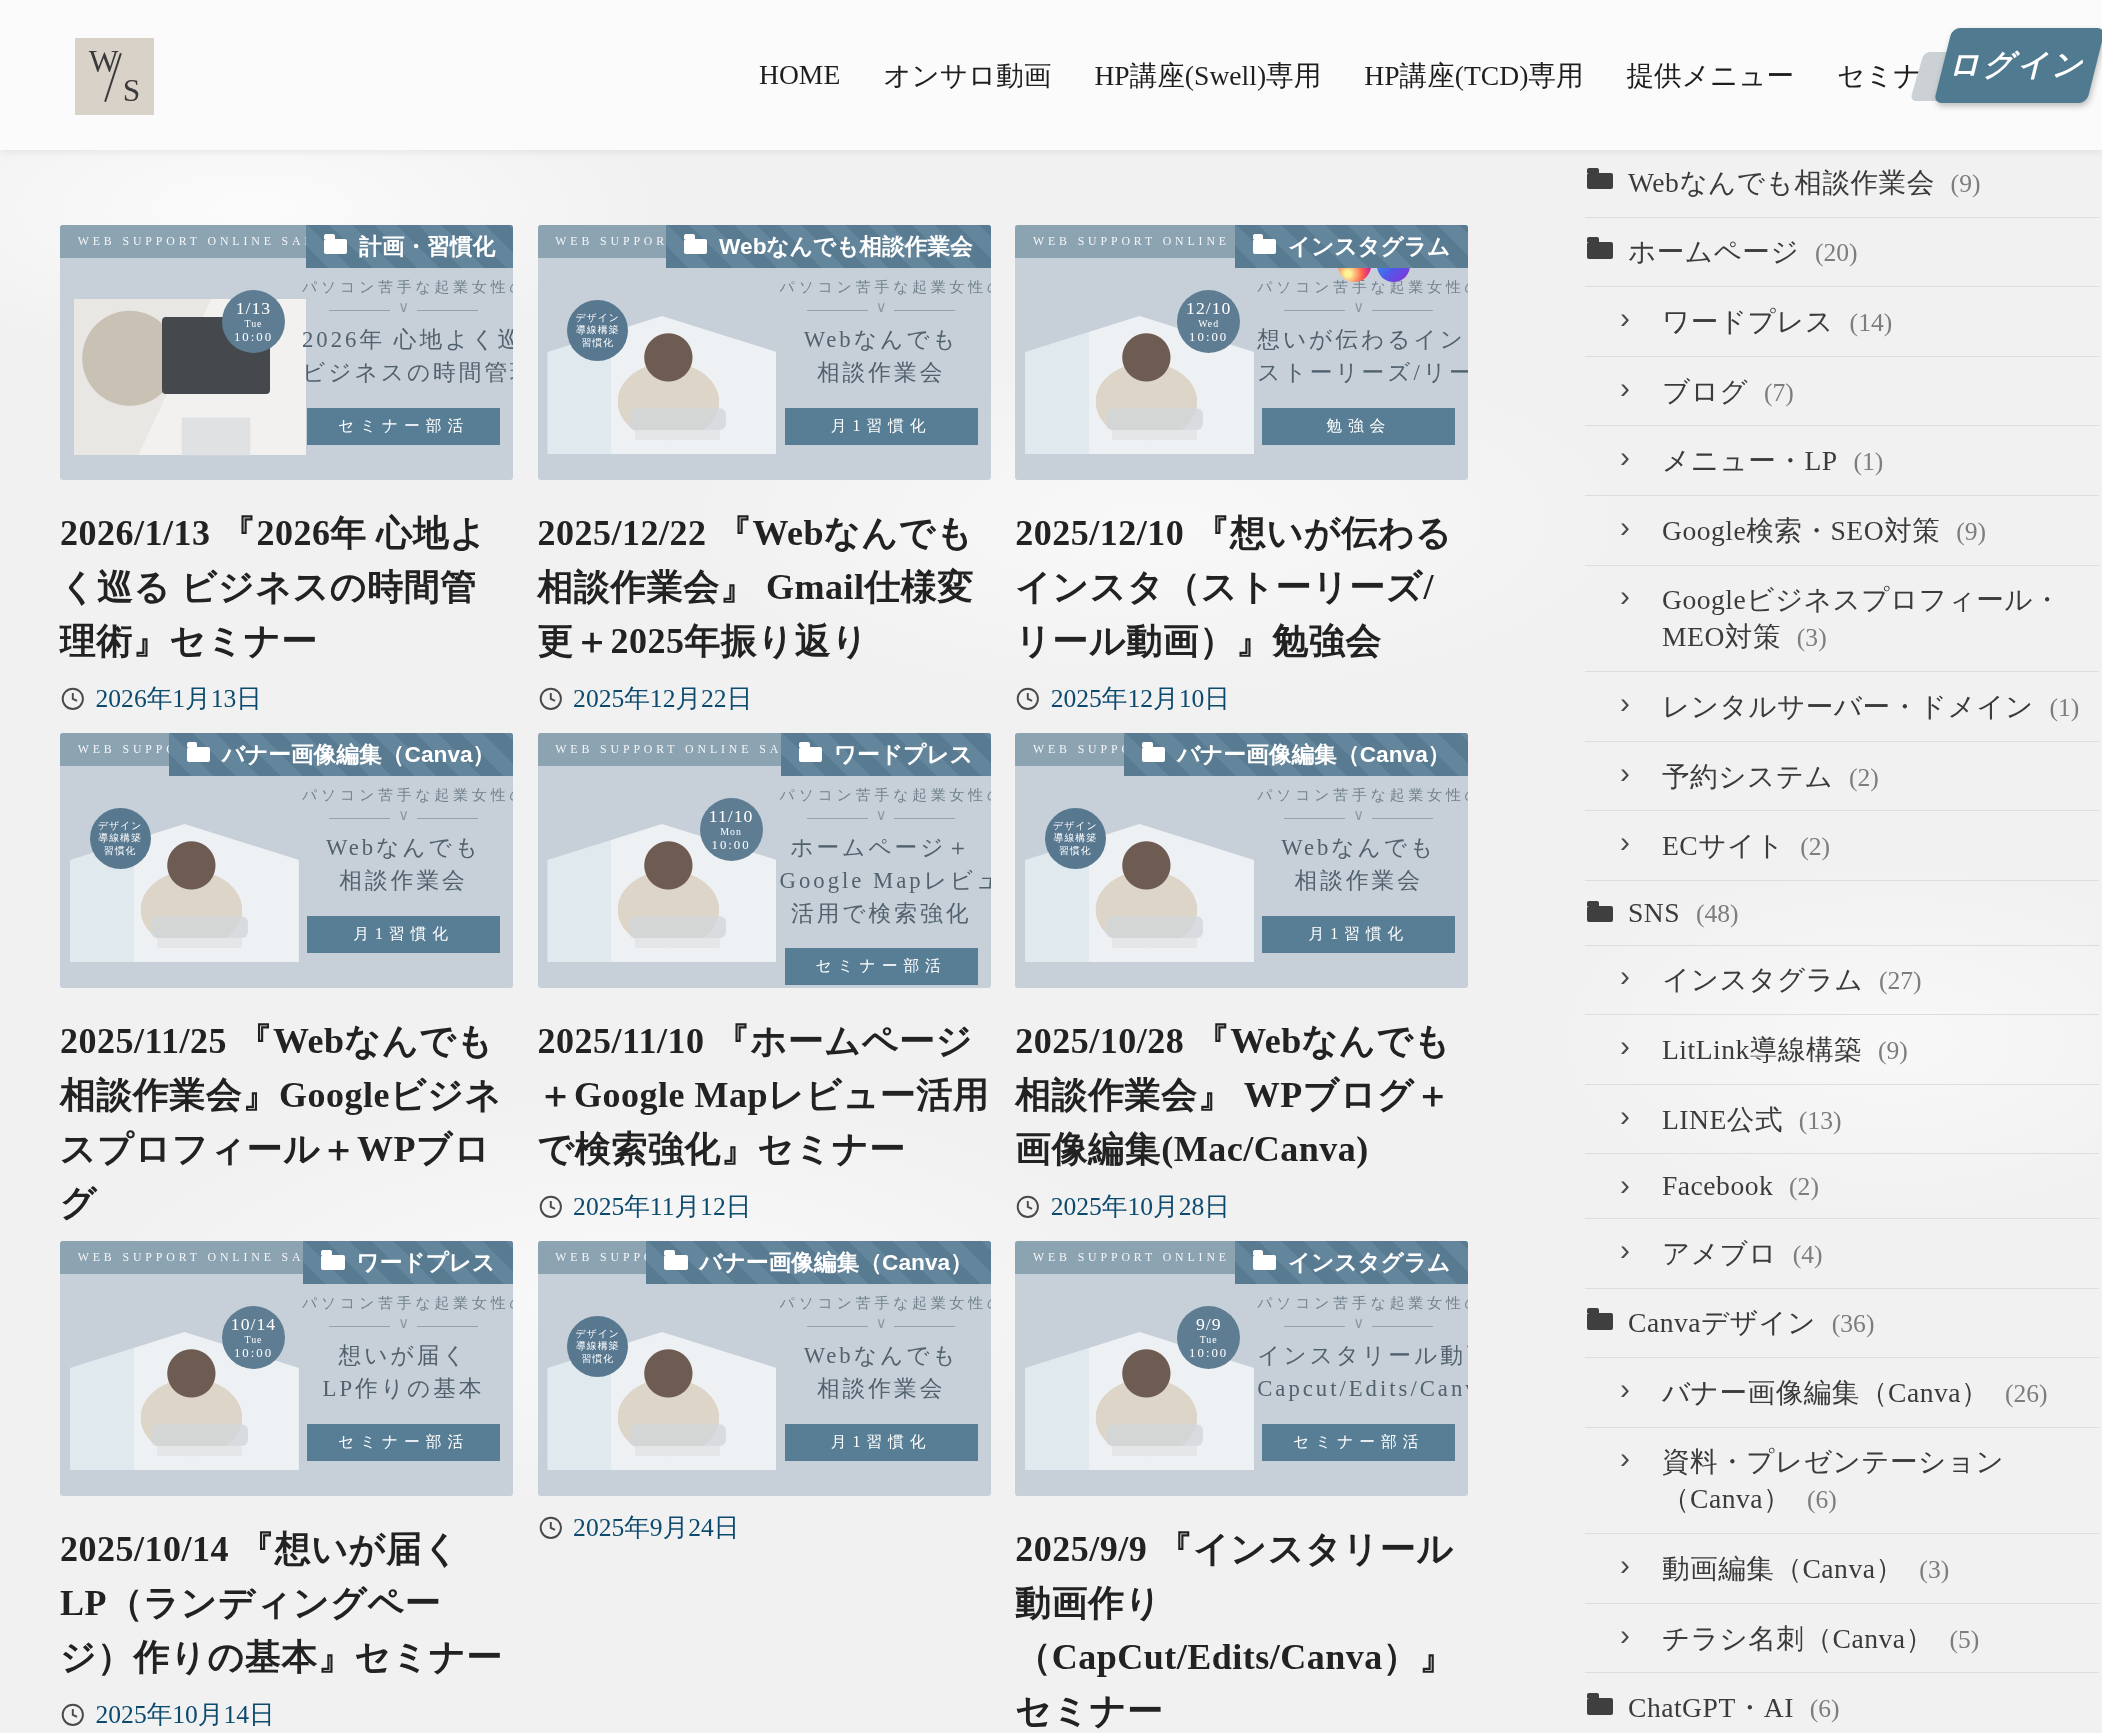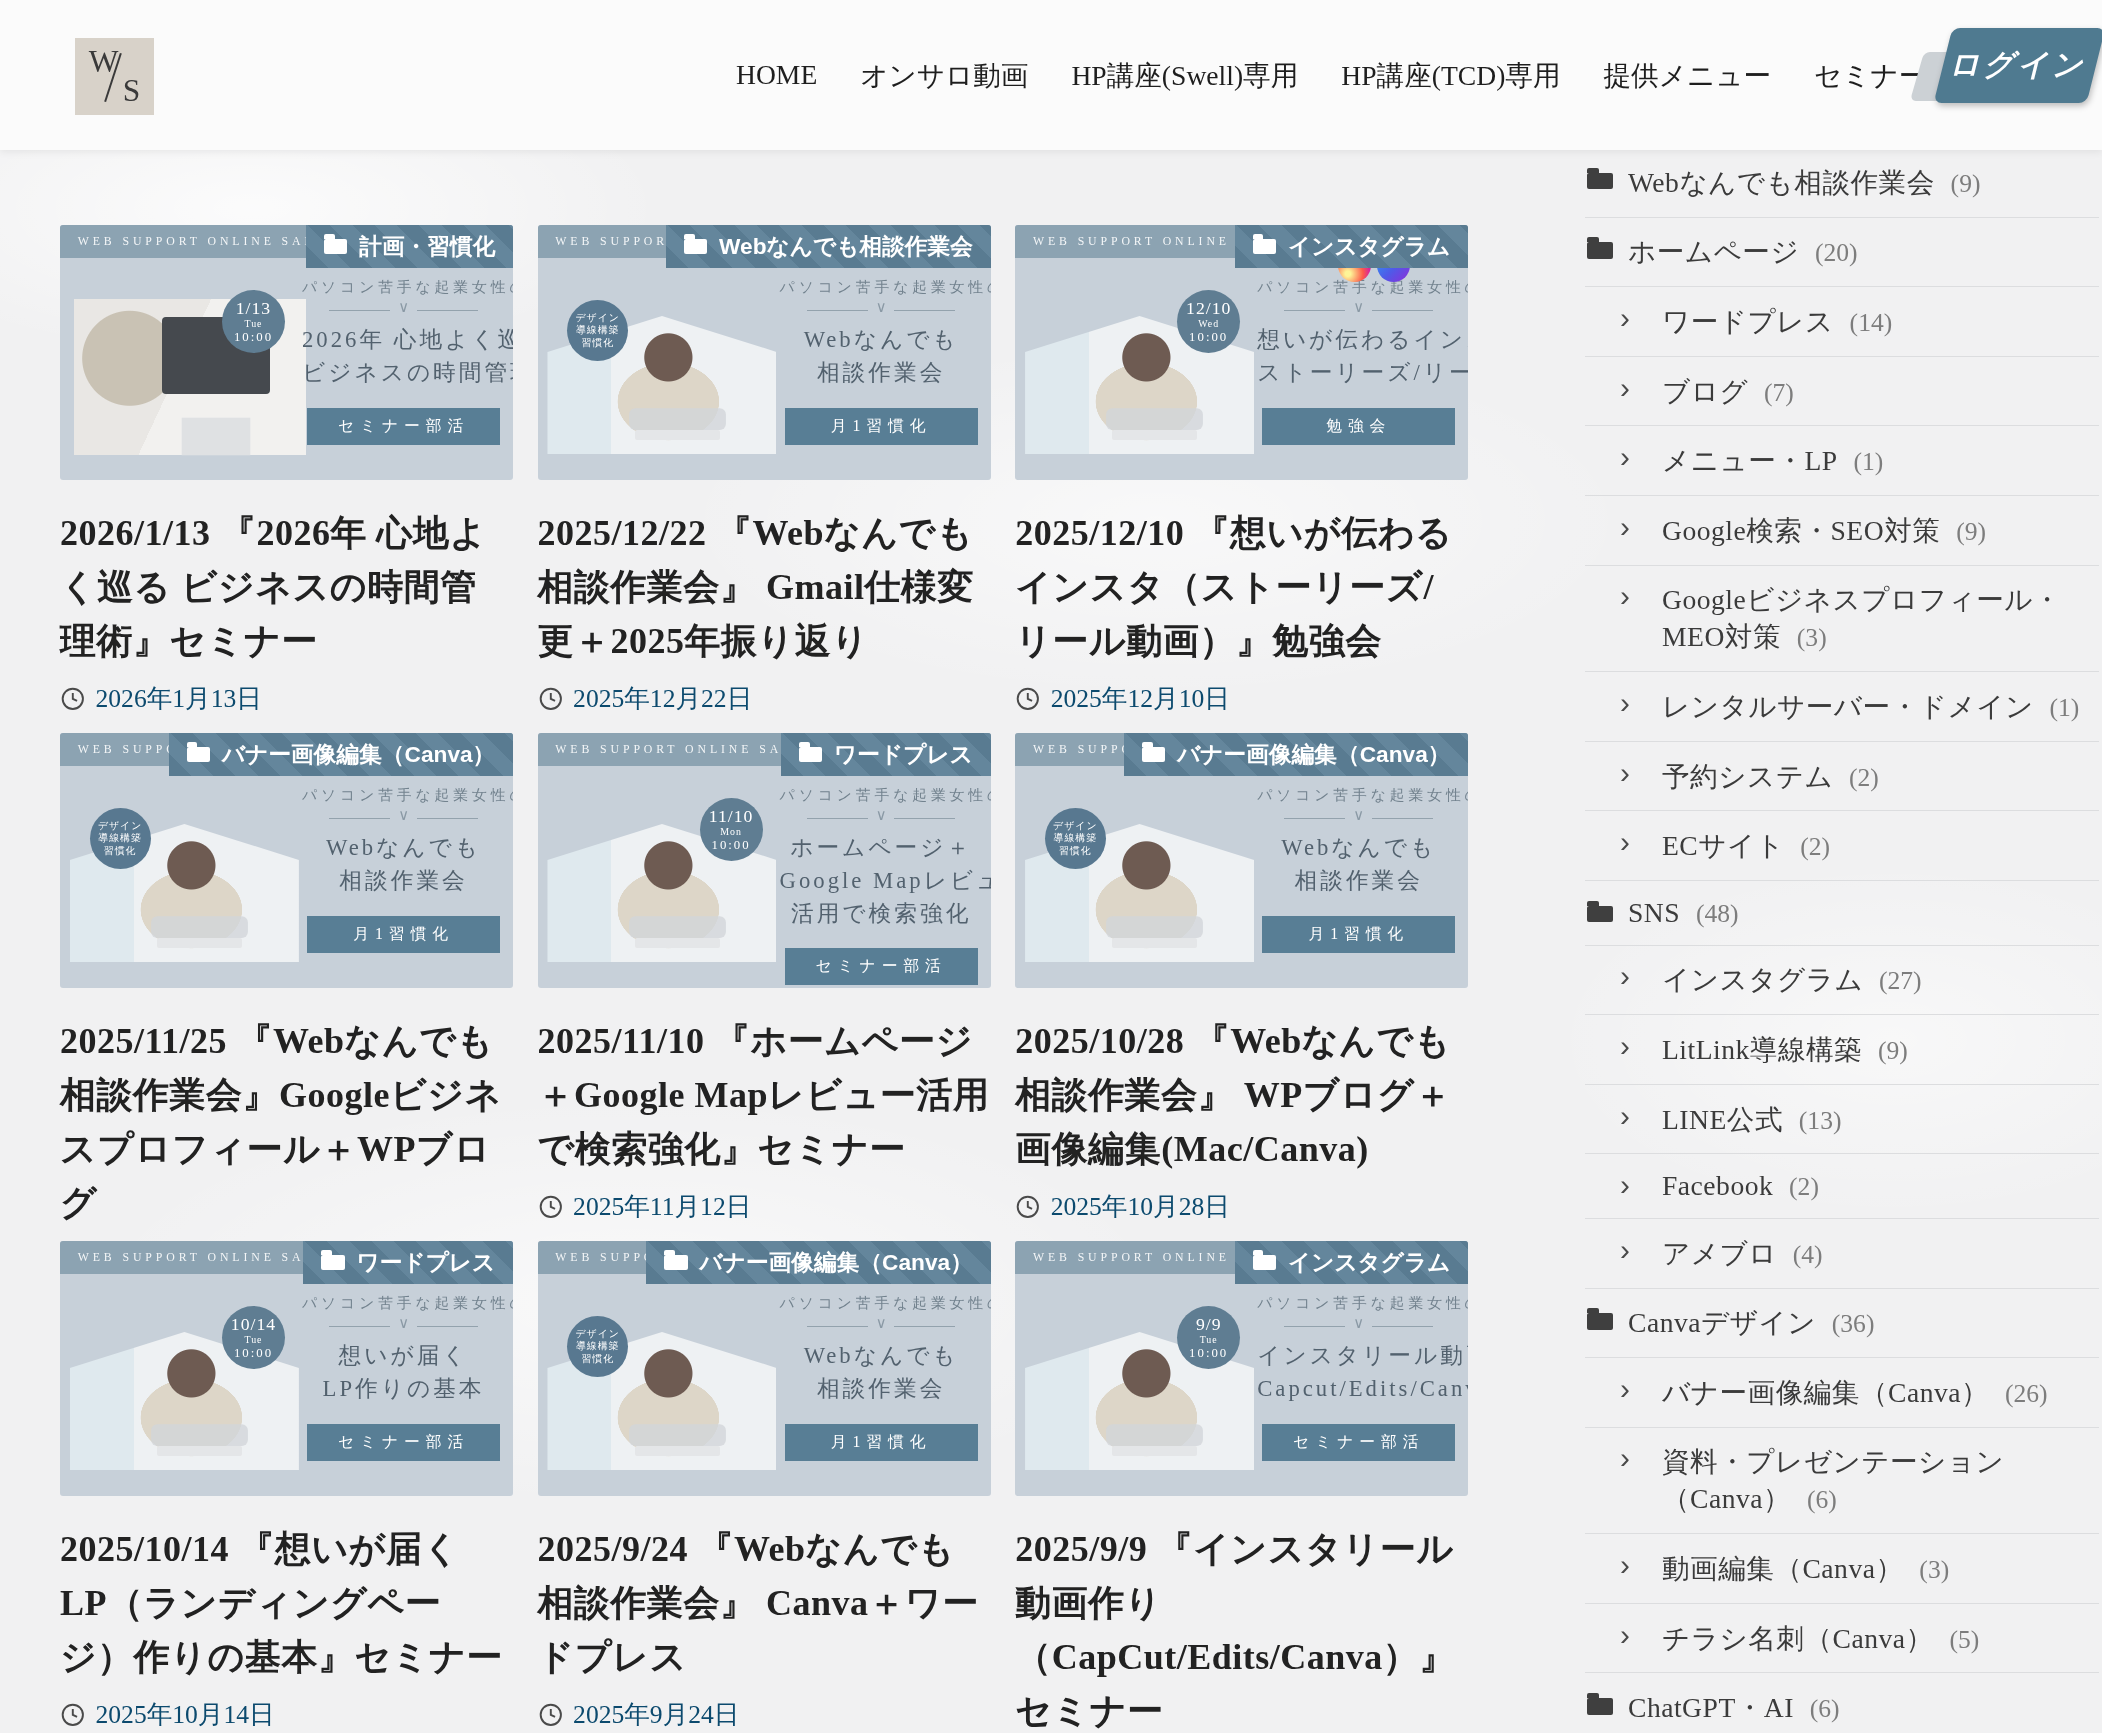--- a/index.html
+++ b/index.html
@@ -17,21 +17,21 @@
   
   .hdr { position:absolute; top:0; left:0; width:100%; height:150px; background:#fbfbfb;
          box-shadow:0 2px 7.9px rgba(0,0,0,.07); z-index:20; }
   .logo { position:absolute; left:75px; top:38px; display:flex; align-items:center; cursor:pointer; }
   .logo-box { position:relative; width:79px; height:77px; background:#d8d2c9; }
   .logo-box .lw { position:absolute; top:5.9px; left:13.8px; font-size:31.5px; color:#3a3a3a; }
   .logo-box .ls { position:absolute; bottom:5.9px; right:13.8px; font-size:31.5px; color:#3a3a3a; }
   .logo-box::after { content:""; position:absolute; left:37px; top:13.8px; width:2px; height:51px;
                      background:#3a3a3a; transform:rotate(18deg); }
   .logo-text { margin-left:21.7px; font-size:43px; letter-spacing:12.8px; color:#2b2b2b; }
-  .nav { position:absolute; left:736px; top:0; height:150px; display:flex; align-items:center; gap:43px; }
+  .nav { position:absolute; left:759px; top:0; height:150px; display:flex; align-items:center; gap:43px; }
   .nav a { font-size:27.6px; color:#1e1e1e; text-decoration:none; white-space:nowrap; cursor:pointer; }
   .login { position:absolute; right:5.9px; top:27.6px; width:173px; height:75px; cursor:pointer; }
   .login .tri { position:absolute; left:-5.9px; bottom:2px; width:43px; height:49px; background:#ccd1d5;
                 transform:skewX(-16deg); border-radius:5.9px; }
   .login .body { position:absolute; left:19.7px; top:0; right:0; bottom:0; background:#4f7a90;
                  transform:skewX(-14deg); border-radius:7.9px; box-shadow:2px 3px 5.9px rgba(0,0,0,.25);
                  display:flex; align-items:center; justify-content:center; }
   .login .body span { color:#fff; font-size:30.5px; font-weight:bold; letter-spacing:3px;
                       font-family:"Liberation Sans","DejaVu Sans",sans-serif; }
 
@@ -483,21 +483,20 @@
             <div class="thumb-heading">
               <span>Webなんでも</span>
               <span>相談作業会</span>
 
             </div>
             <div class="thumb-btn">
               <span>月1習慣化</span>
             </div>
           </div>
         </div>
-        <h2 class="post-title">2025/9/24 『Webなんでも相談作業会』 Canva＋ワードプレス</h2>
         <div class="post-date">
           <svg width="25.6" height="25.6" viewBox="0 0 24 24" fill="none" stroke="#4a4a4a" stroke-width="1.8">
             <circle cx="12" cy="12" r="9.5"></circle>
             <path d="M12 6.5 V12 L16 14"></path>
           </svg>
           <span>2025年9月24日</span>
         </div>
       </article>
 
       <article class="card">

